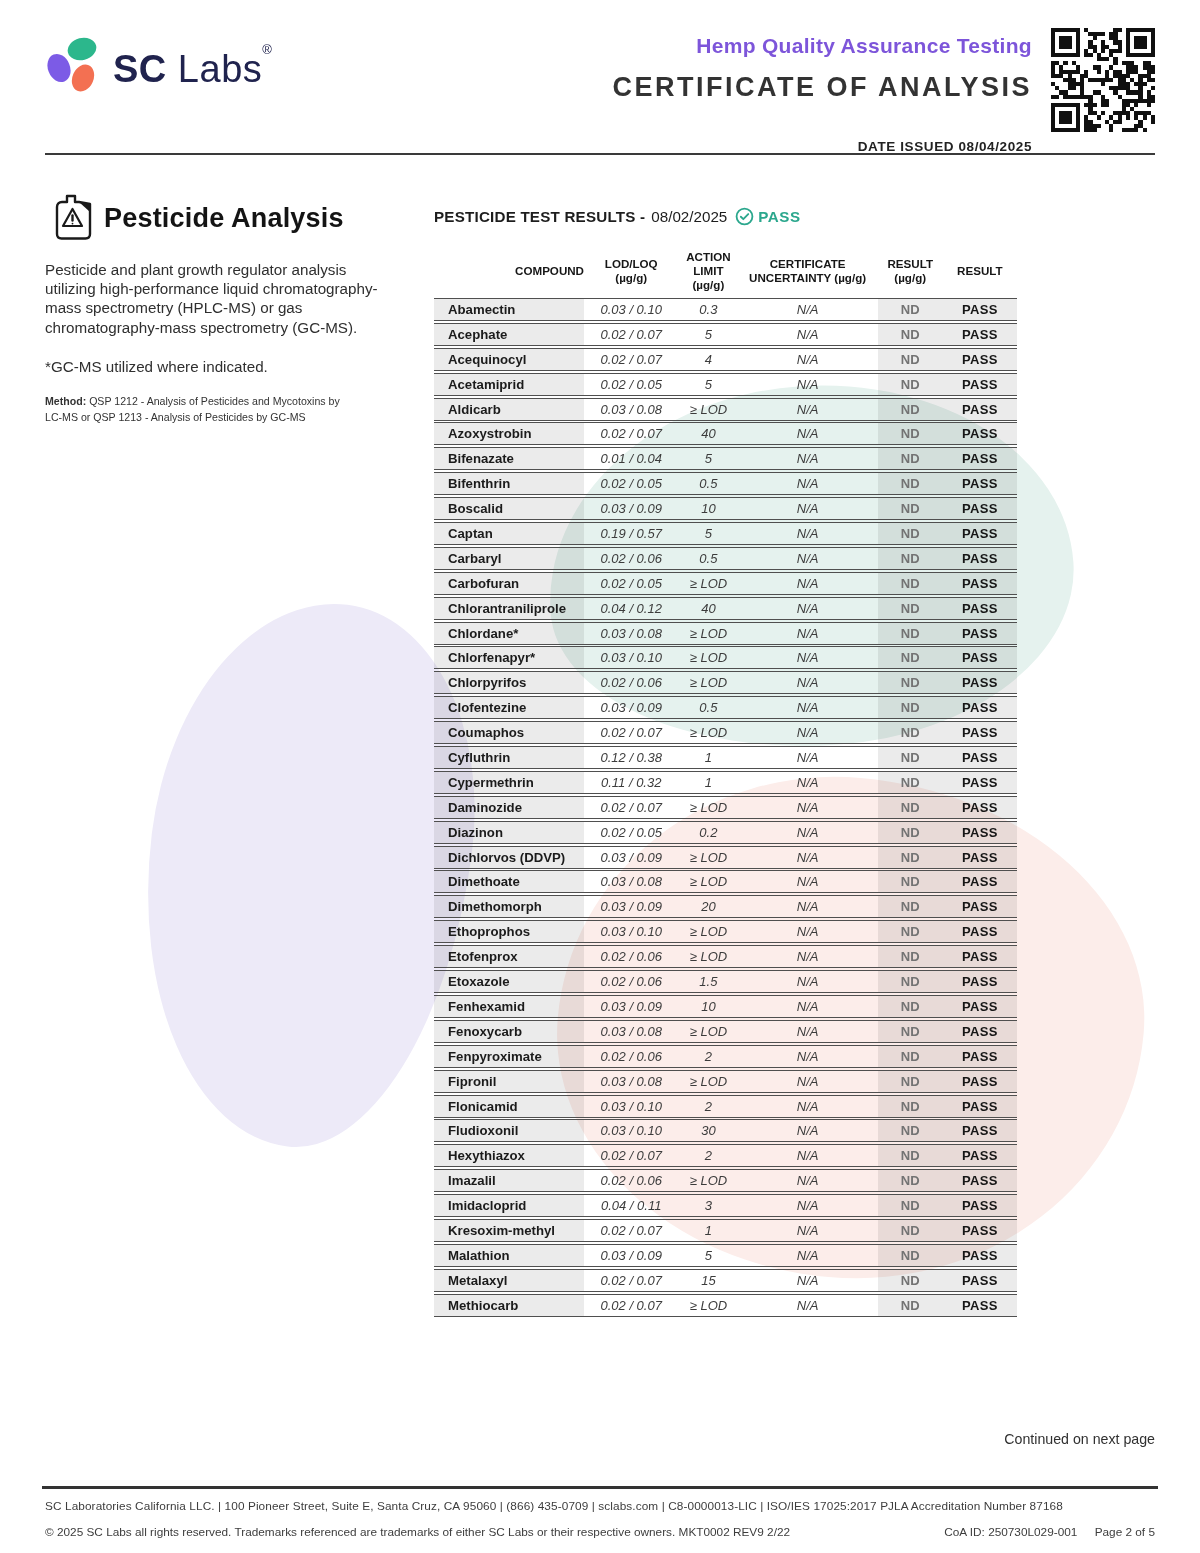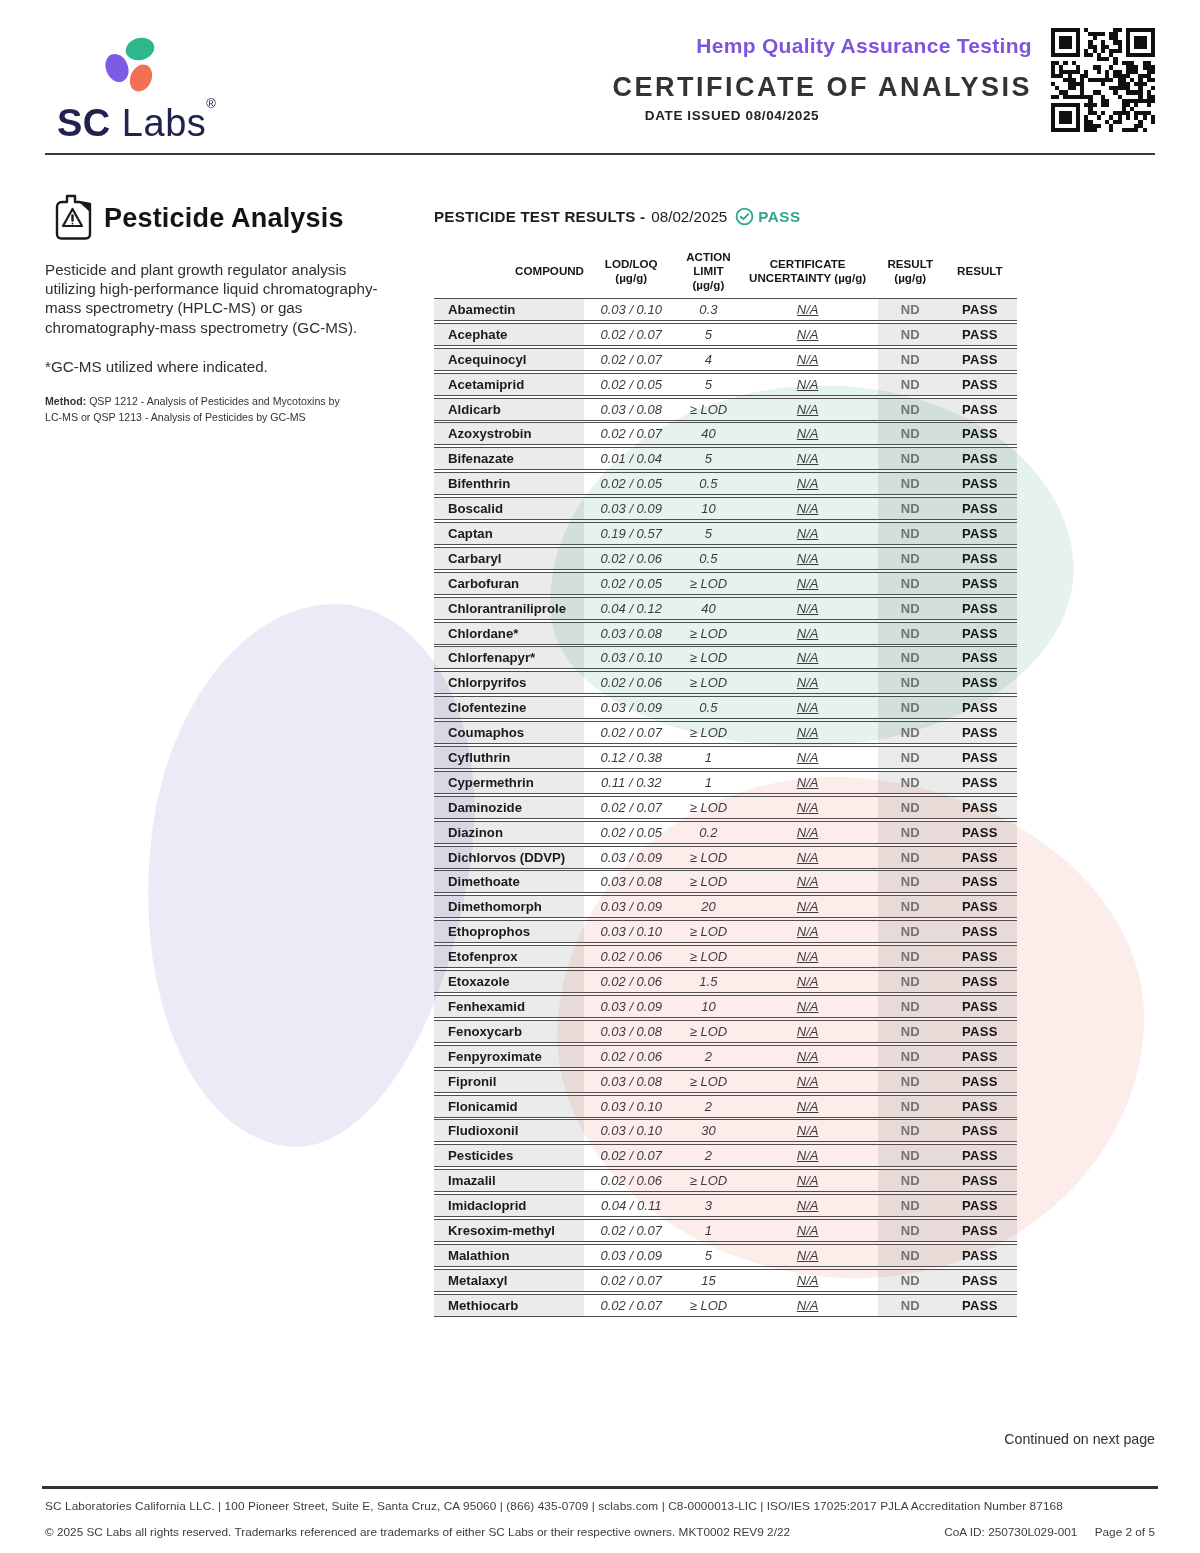--- a/index.html
+++ b/index.html
@@ -12,29 +12,29 @@
   .blob-lavender { left:148px; top:602px; width:320px; height:545px; background:#edeaf8;
     border-radius:52% 48% 46% 54% / 46% 42% 58% 54%; transform:rotate(7deg); }
   .blob-teal { left:548px; top:386px; width:525px; height:360px; background:#e5f2ee;
     border-radius:50% 50% 47% 53% / 58% 54% 46% 42%; transform:rotate(-4deg); }
   .blob-pink { left:558px; top:778px; width:585px; height:500px; background:#fcedea;
     border-radius:48% 52% 50% 50% / 53% 46% 54% 47%; transform:rotate(5deg); }
 
   .z { position:absolute; z-index:1; }
 
   
-  .logo { left:45px; top:36px; display:flex; align-items:center;flex-direction:column; }
+  .logo { left:45px; top:36px; display:flex; align-items:center; }
   .logo-text { font-size:38px; color:#20234e; letter-spacing:0.5px; margin-left:12px; }
   .logo-text b { font-weight:800; }
   .logo-text .lab { font-weight:400; }
   .logo-reg { font-size:13px; vertical-align:28px; color:#20234e; }
   .head-right { right:168px; top:34px; text-align:right; width:600px; }
   .program-title { font-size:21px; font-weight:bold; color:#7d55da; letter-spacing:0.3px; }
   .doc-title { font-size:27px; font-weight:600; color:#333; letter-spacing:2.5px; margin-top:14px; }
-  .date-issued { font-size:13.5px; font-weight:600; color:#222; letter-spacing:0.6px; margin-top:5px;text-align:center; }
+  .date-issued { font-size:13.5px; font-weight:600; color:#222; letter-spacing:0.6px; margin-top:36px; }
   .qr { right:45px; top:28px; width:104px; height:104px; }
   .qr svg { width:104px; height:104px; display:block; }
   .rule-top { left:45px; right:45px; top:153px; height:2.4px; background:#3a3a3a; }
 
   
   .sec-icon { left:48px; top:190px; }
   .sec-title { left:104px; top:203px; font-size:27px; font-weight:bold; color:#141414; letter-spacing:0.2px; }
   .sec-desc { left:45px; top:260px; width:356px; font-size:15.2px; line-height:19.2px; color:#2f2f2f; }
   .sec-note { left:45px; top:358px; width:356px; font-size:15.2px; color:#2f2f2f; }
   .sec-method { left:45px; top:393px; width:300px; font-size:10.6px; line-height:16px; color:#333; }
@@ -57,21 +57,21 @@
   .hcell.col4 { width:81px; margin-left:5px; }
   .hcell.col5 { width:93px; }
 
   .t-body { }
   .row { display:flex; height:23px; border-top:1.2px solid #4f4f4f; border-bottom:1.2px solid #4f4f4f; margin-bottom:1.9px; }
   .cell { display:flex; align-items:center; font-size:13px; color:#3c3c3c; justify-content:center; }
   .c-compound { width:184px; background:rgba(20,20,20,0.088); justify-content:flex-start; padding-left:14px;
     font-weight:bold; color:#1b1b1b; font-size:13.2px; }
   .c-lod { width:108px; margin-left:4px; font-style:italic; }
   .c-limit { width:85px; font-style:italic; }
-  .c-unc { width:163px; font-style:italic;text-decoration:underline; }
+  .c-unc { width:163px; font-style:italic; }
   .c-result { width:81px; margin-left:5px; background:rgba(20,20,20,0.088); font-weight:bold; color:#737373; }
   .c-pass { width:93px; background:rgba(20,20,20,0.088); font-weight:bold; color:#161616; letter-spacing:0.3px; }
 
   .continued { right:45px; top:1431px; font-size:14.2px; color:#303030; }
 
   
   .rule-bottom { left:42px; right:42px; top:1486px; height:2.6px; background:#333; }
   .footer-line1 { left:45px; right:45px; top:1499px; font-size:11.8px; color:#3d3d3d; letter-spacing:0.1px; }
   .footer-line2 { left:45px; right:45px; top:1525px; font-size:11.8px; color:#3d3d3d; display:flex; justify-content:space-between; }
   .footer-line2 .right span { margin-left:14px; }
@@ -779,21 +779,21 @@
   <div class="row">
     <div class="cell c-compound">Fludioxonil</div>
     <div class="cell c-lod">0.03 / 0.10</div>
     <div class="cell c-limit">30</div>
     <div class="cell c-unc">N/A</div>
     <div class="cell c-result">ND</div>
     <div class="cell c-pass">PASS</div>
   </div>
 
   <div class="row">
-    <div class="cell c-compound">Pesticides</div>
+    <div class="cell c-compound">Hexythiazox</div>
     <div class="cell c-lod">0.02 / 0.07</div>
     <div class="cell c-limit">2</div>
     <div class="cell c-unc">N/A</div>
     <div class="cell c-result">ND</div>
     <div class="cell c-pass">PASS</div>
   </div>
 
   <div class="row">
     <div class="cell c-compound">Imazalil</div>
     <div class="cell c-lod">0.02 / 0.06</div>

